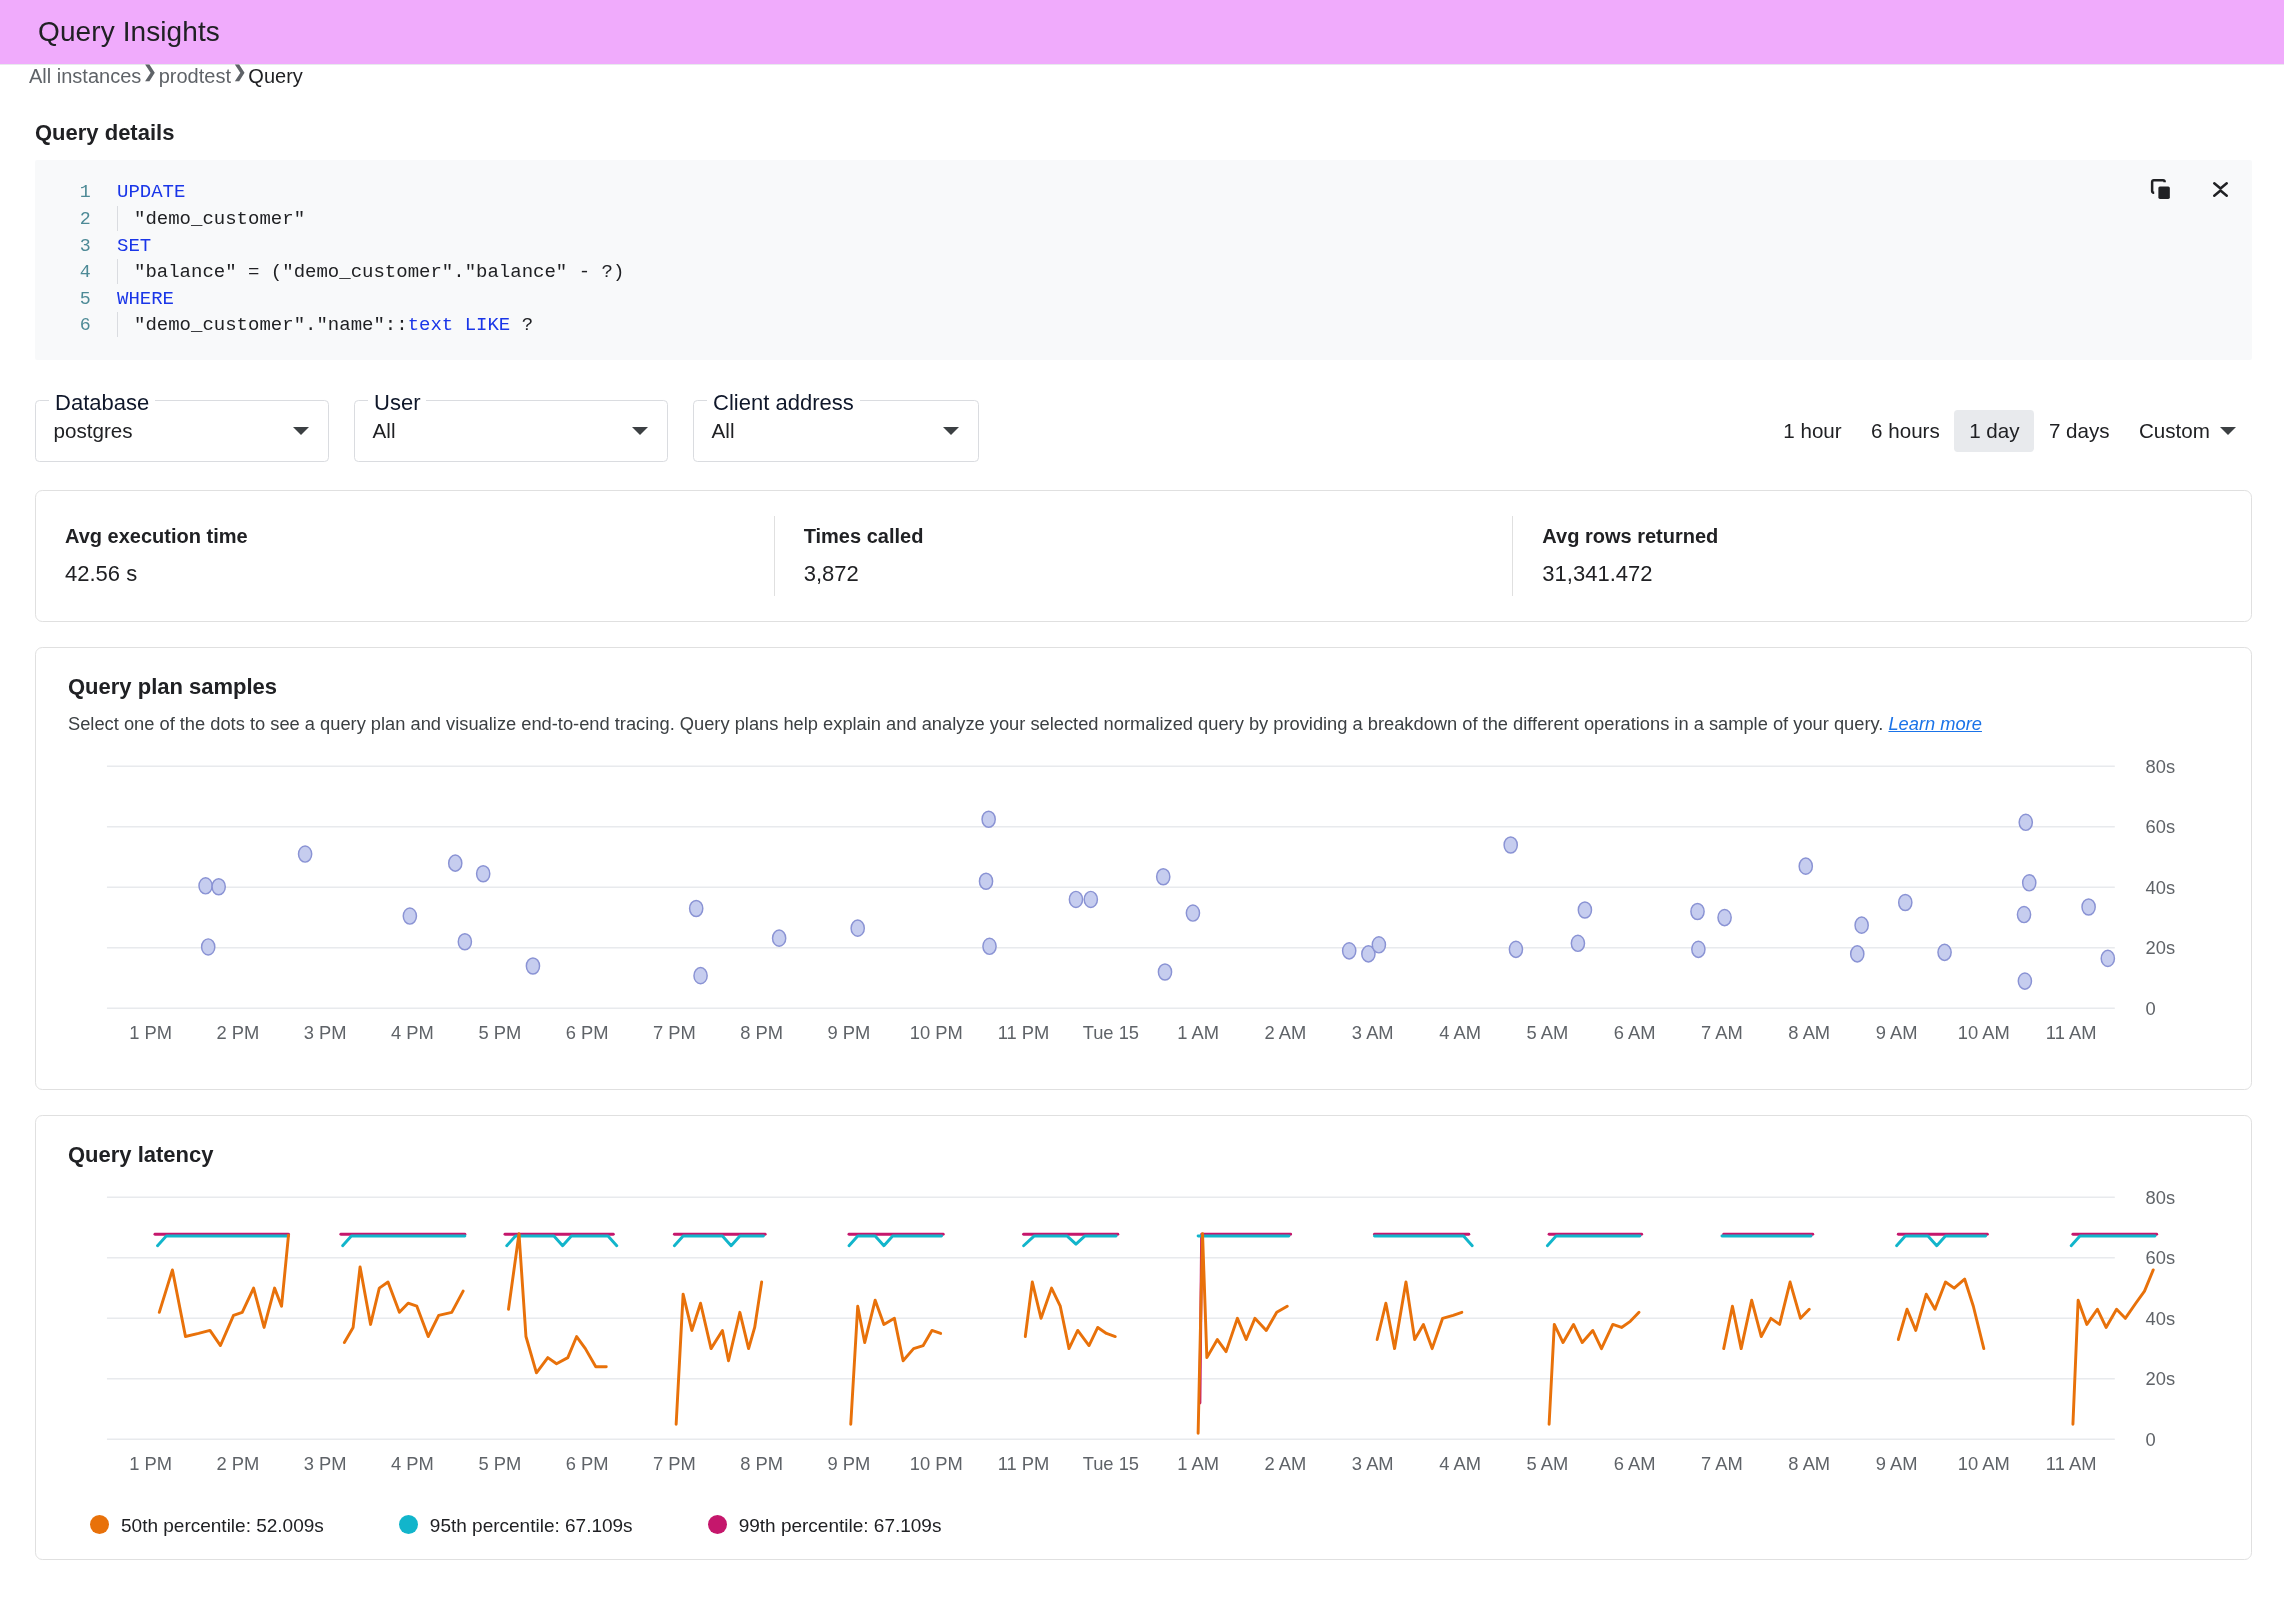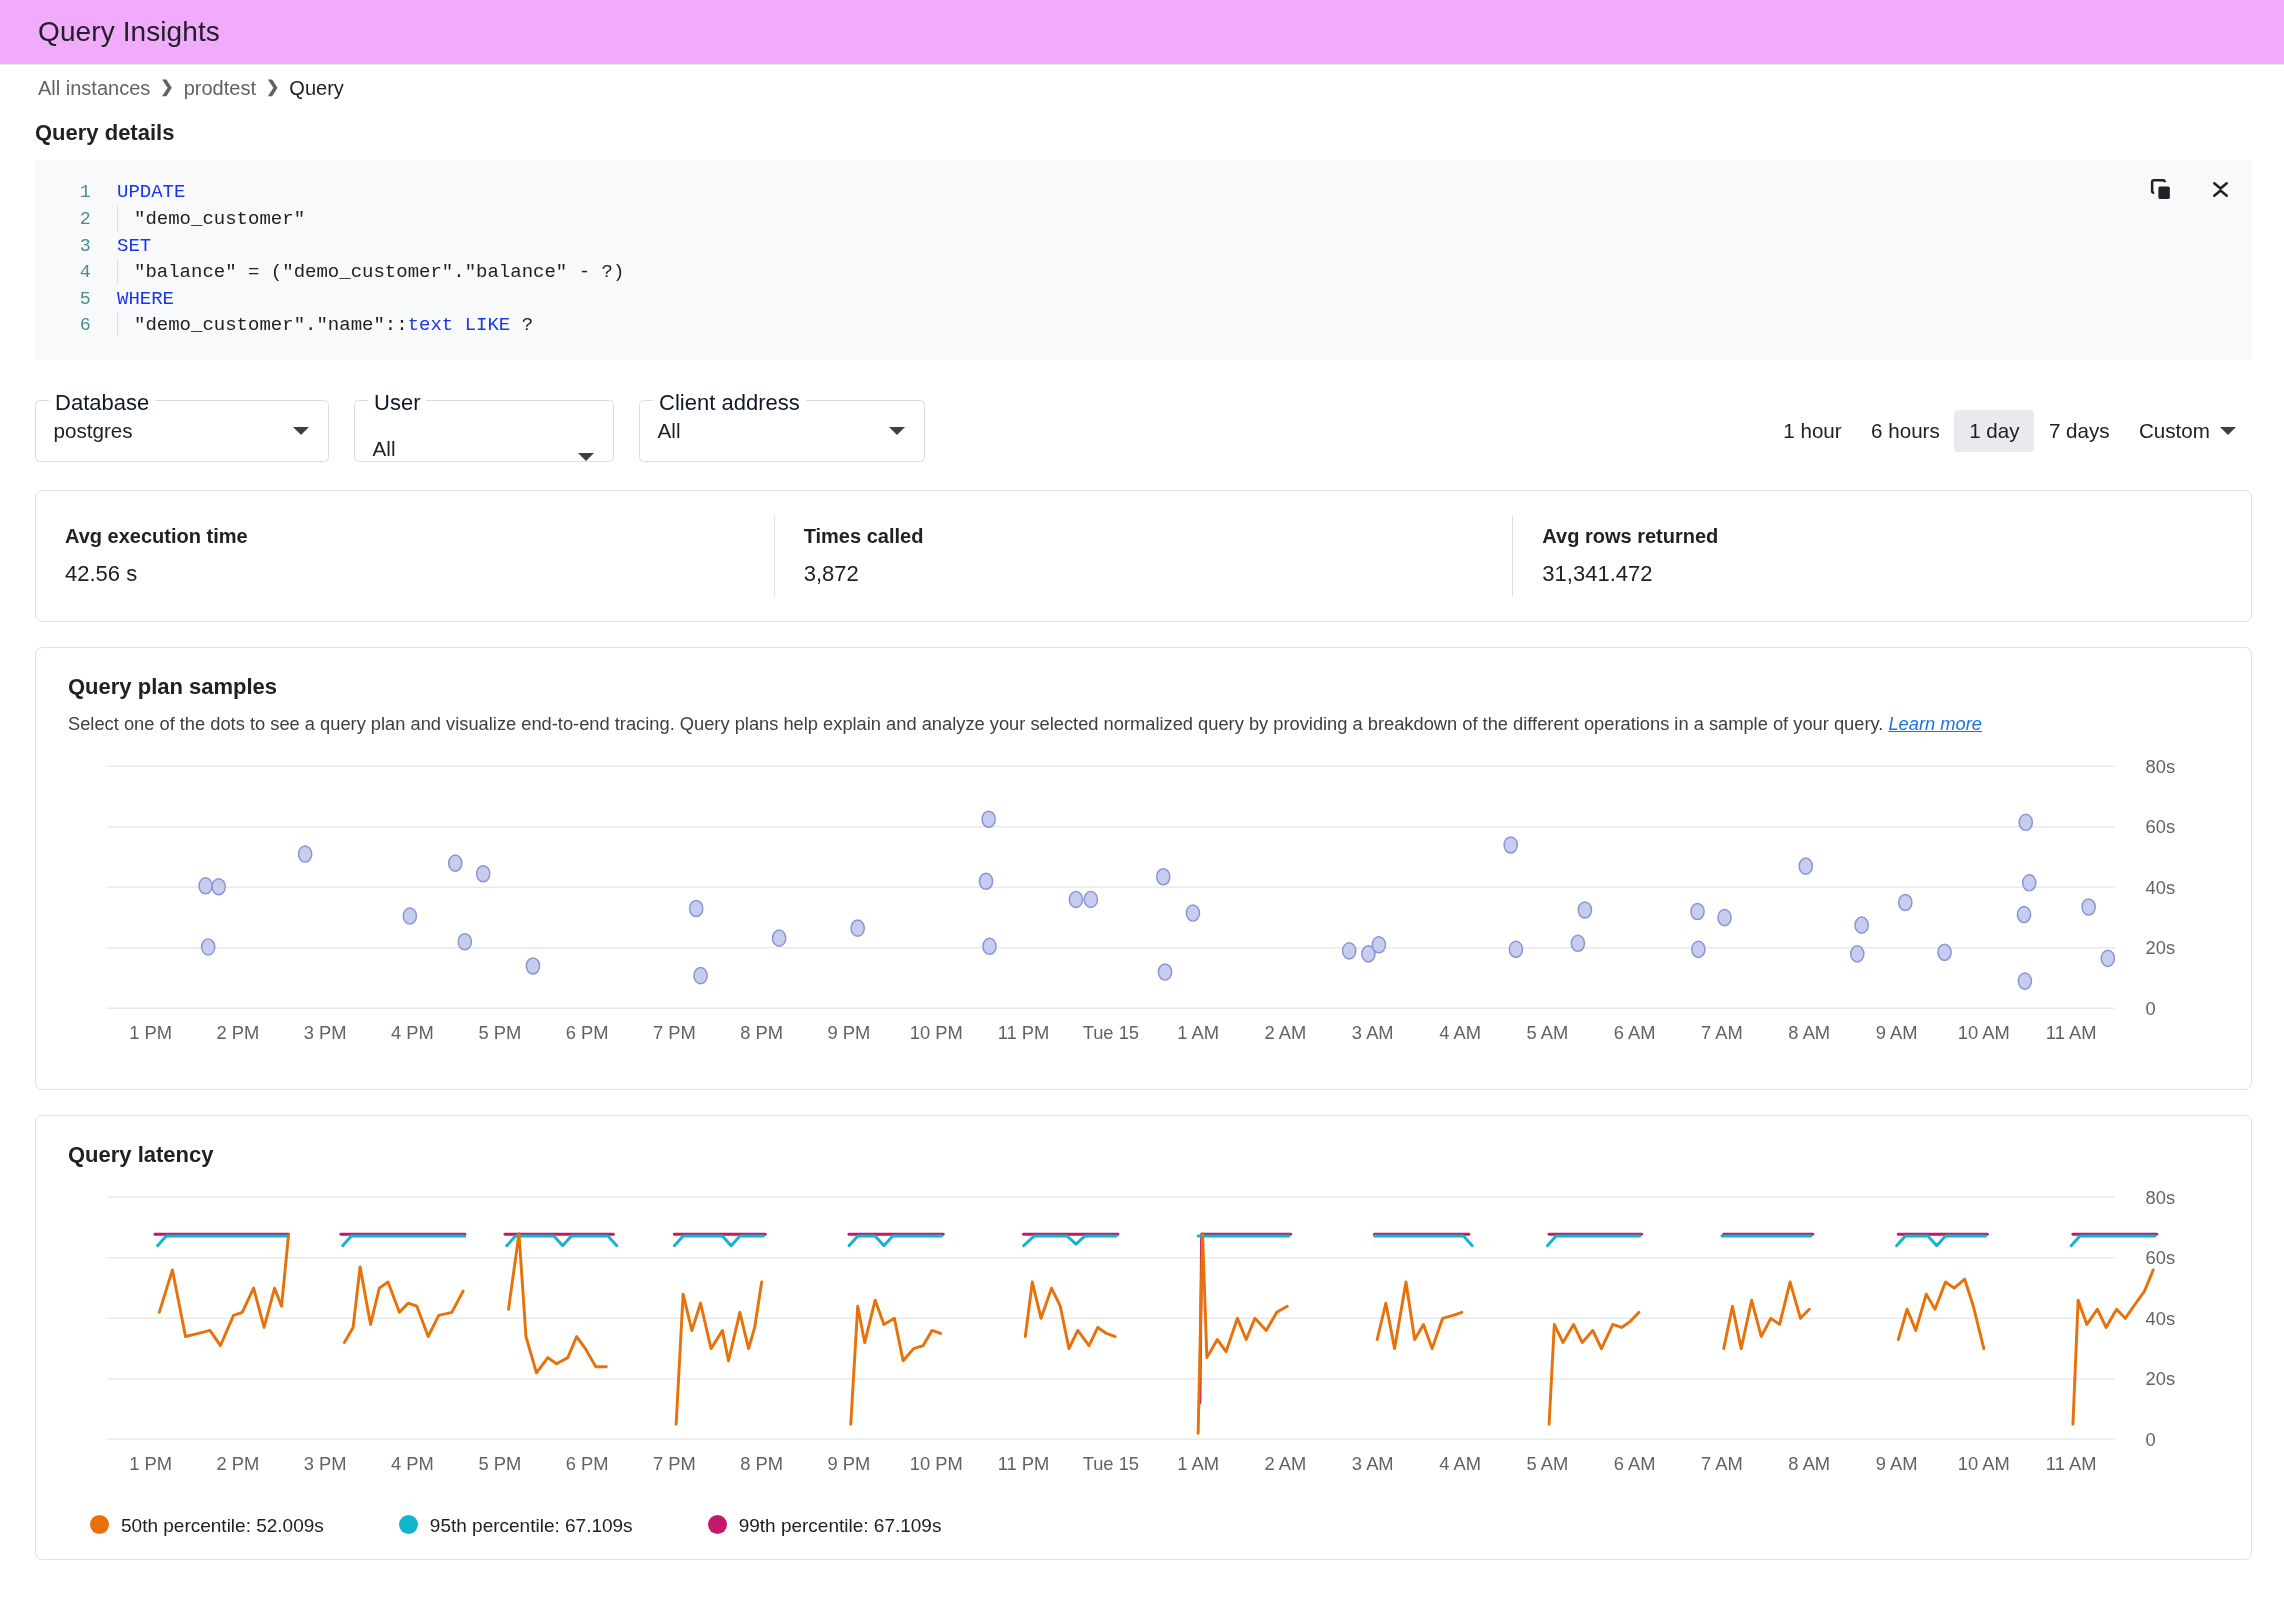--- a/index.html
+++ b/index.html
@@ -20,23 +20,22 @@
     padding: 0 38px;
     background: #f0abfc;
     border-bottom: 0.7px solid #e8eaed;
   }
   .app-title { font-size: 28px; font-weight: 400; color: #202124; letter-spacing: 0.1px; }
 
   
   .breadcrumb {
     height: 46px;
     display: flex;
-    align-items: center;
-    padding: 0 38px;
-    gap: 10px;
+    padding: 0 29px;
+    gap: 2px;
     font-size: 20px;
   }
   .crumb { color: #5f6368; }
   .crumb.current { color: #202124; }
   .crumb-sep {
     color: #5f6368;
     font-size: 16px;
     font-weight: 700;
     line-height: 1;
     transform: translateY(-0.7px);
@@ -112,21 +111,21 @@
     border: 0.7px solid #dadce0;
     border-radius: 4.4px;
     display: flex;
     align-items: center;
     padding: 0 17.6px;
     margin-right: 25px;
     background: #fff;
     cursor: pointer;
   }
   .select-field.w1 { width: 294px; }
-  .select-field.w2 { width: 260px; align-items: flex-end; }
+  .select-field.w2 { width: 314px; }
   .select-field.w3 { width: 286px; }
   .select-label {
     position: absolute;
     top: -11px;
     left: 13.2px;
     background: #fff;
     padding: 0 5.9px;
     font-size: 22px;
     color: #0f172a;
   }

